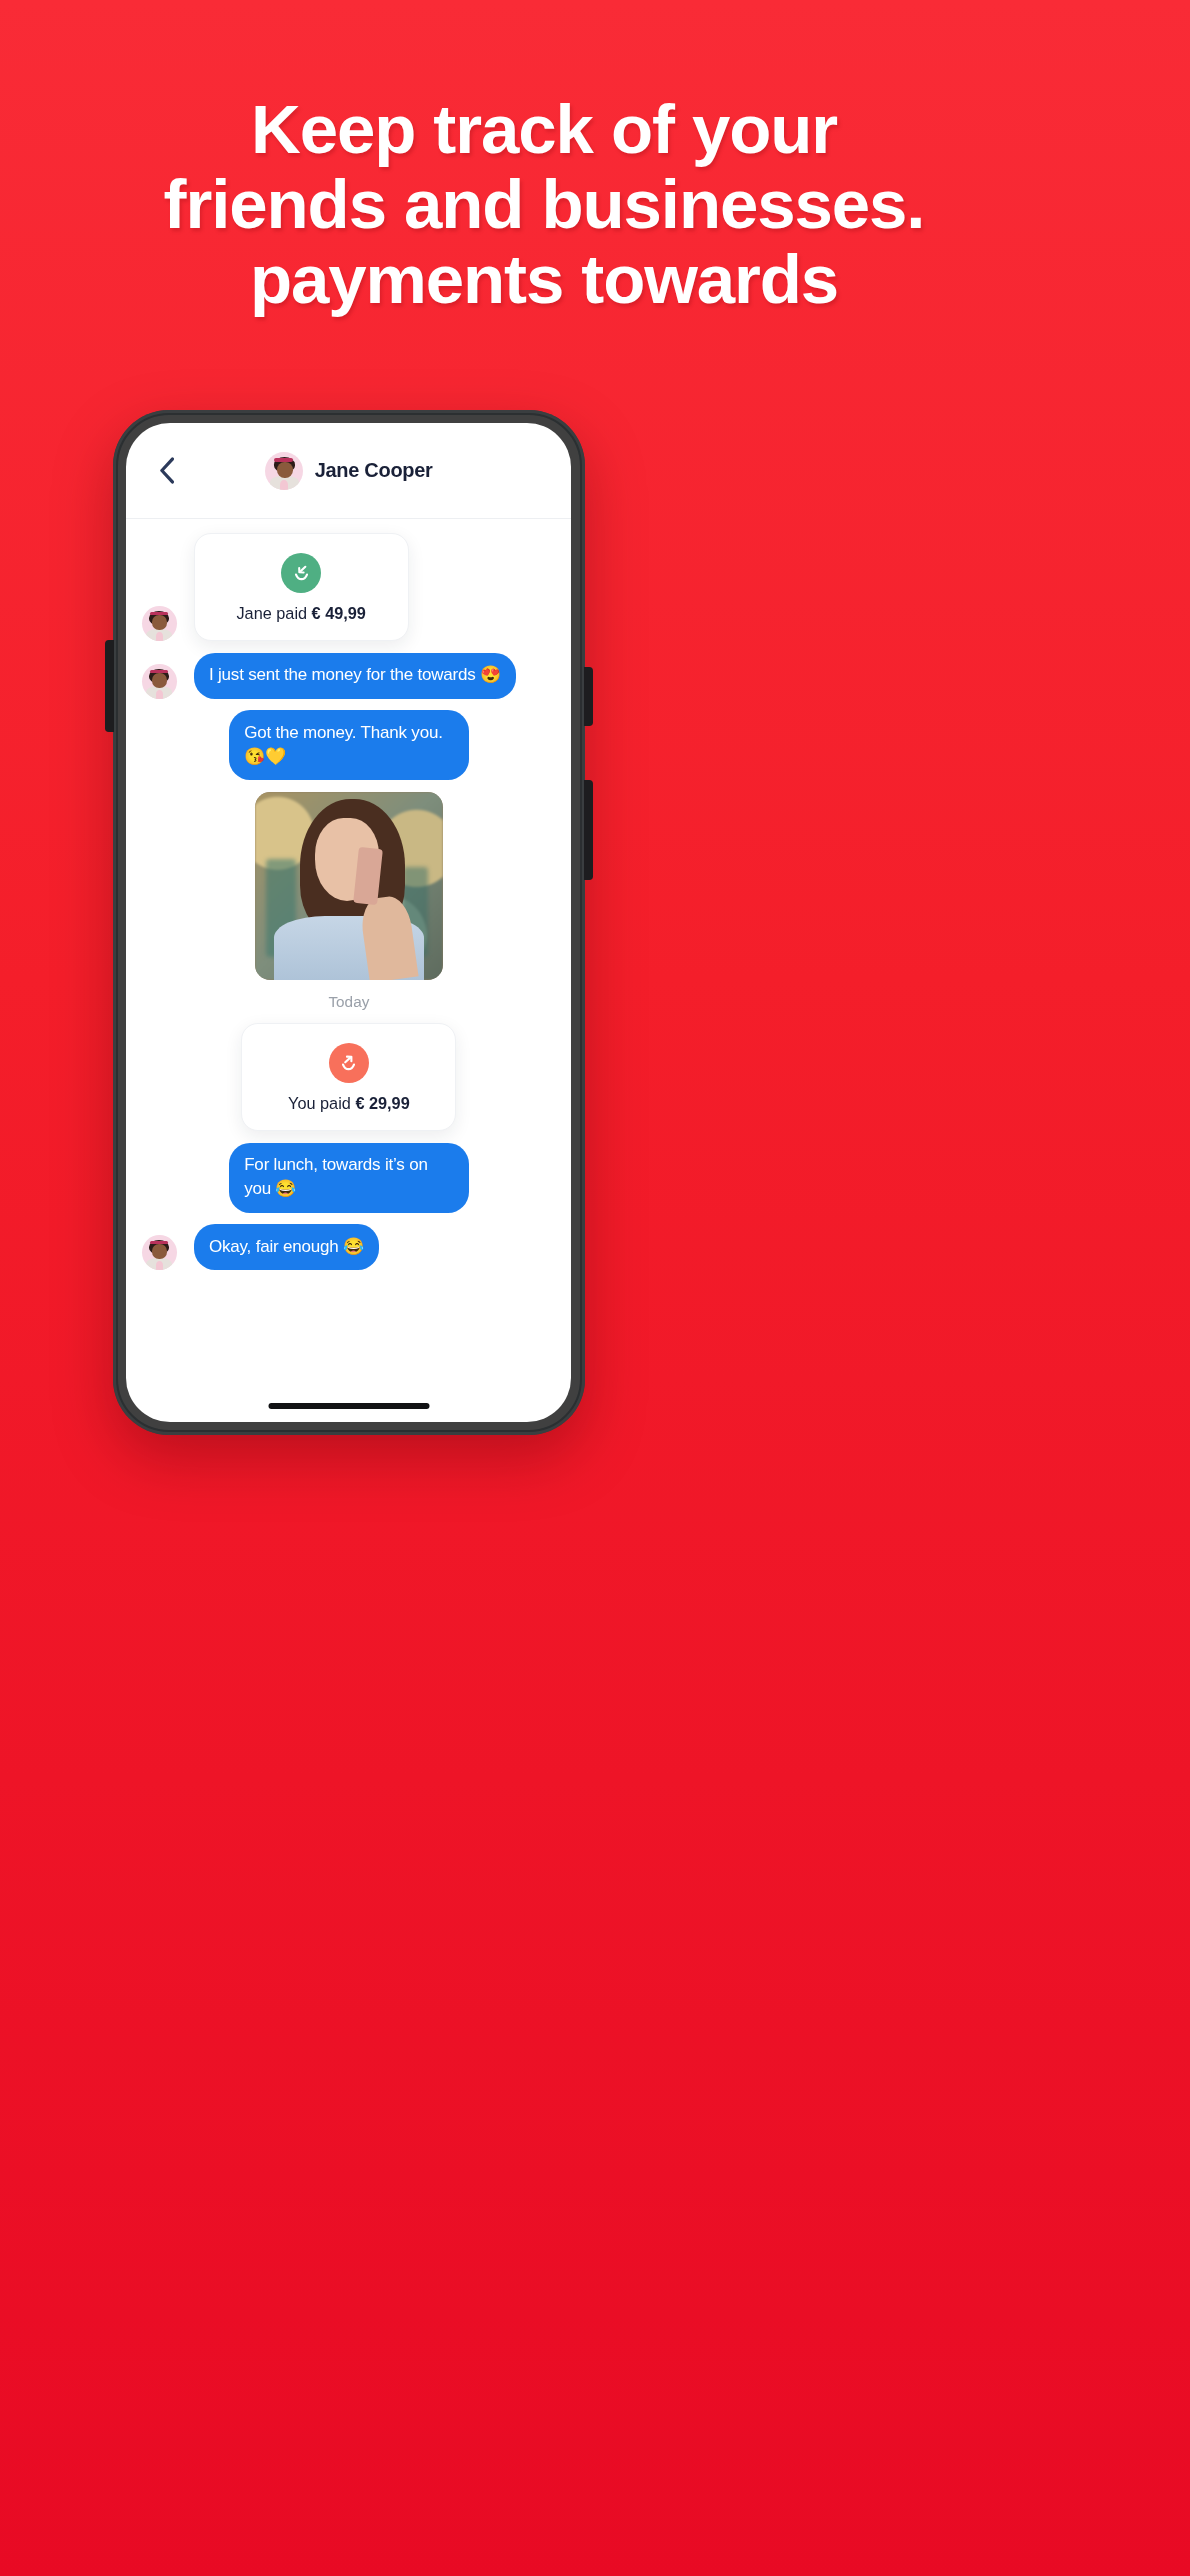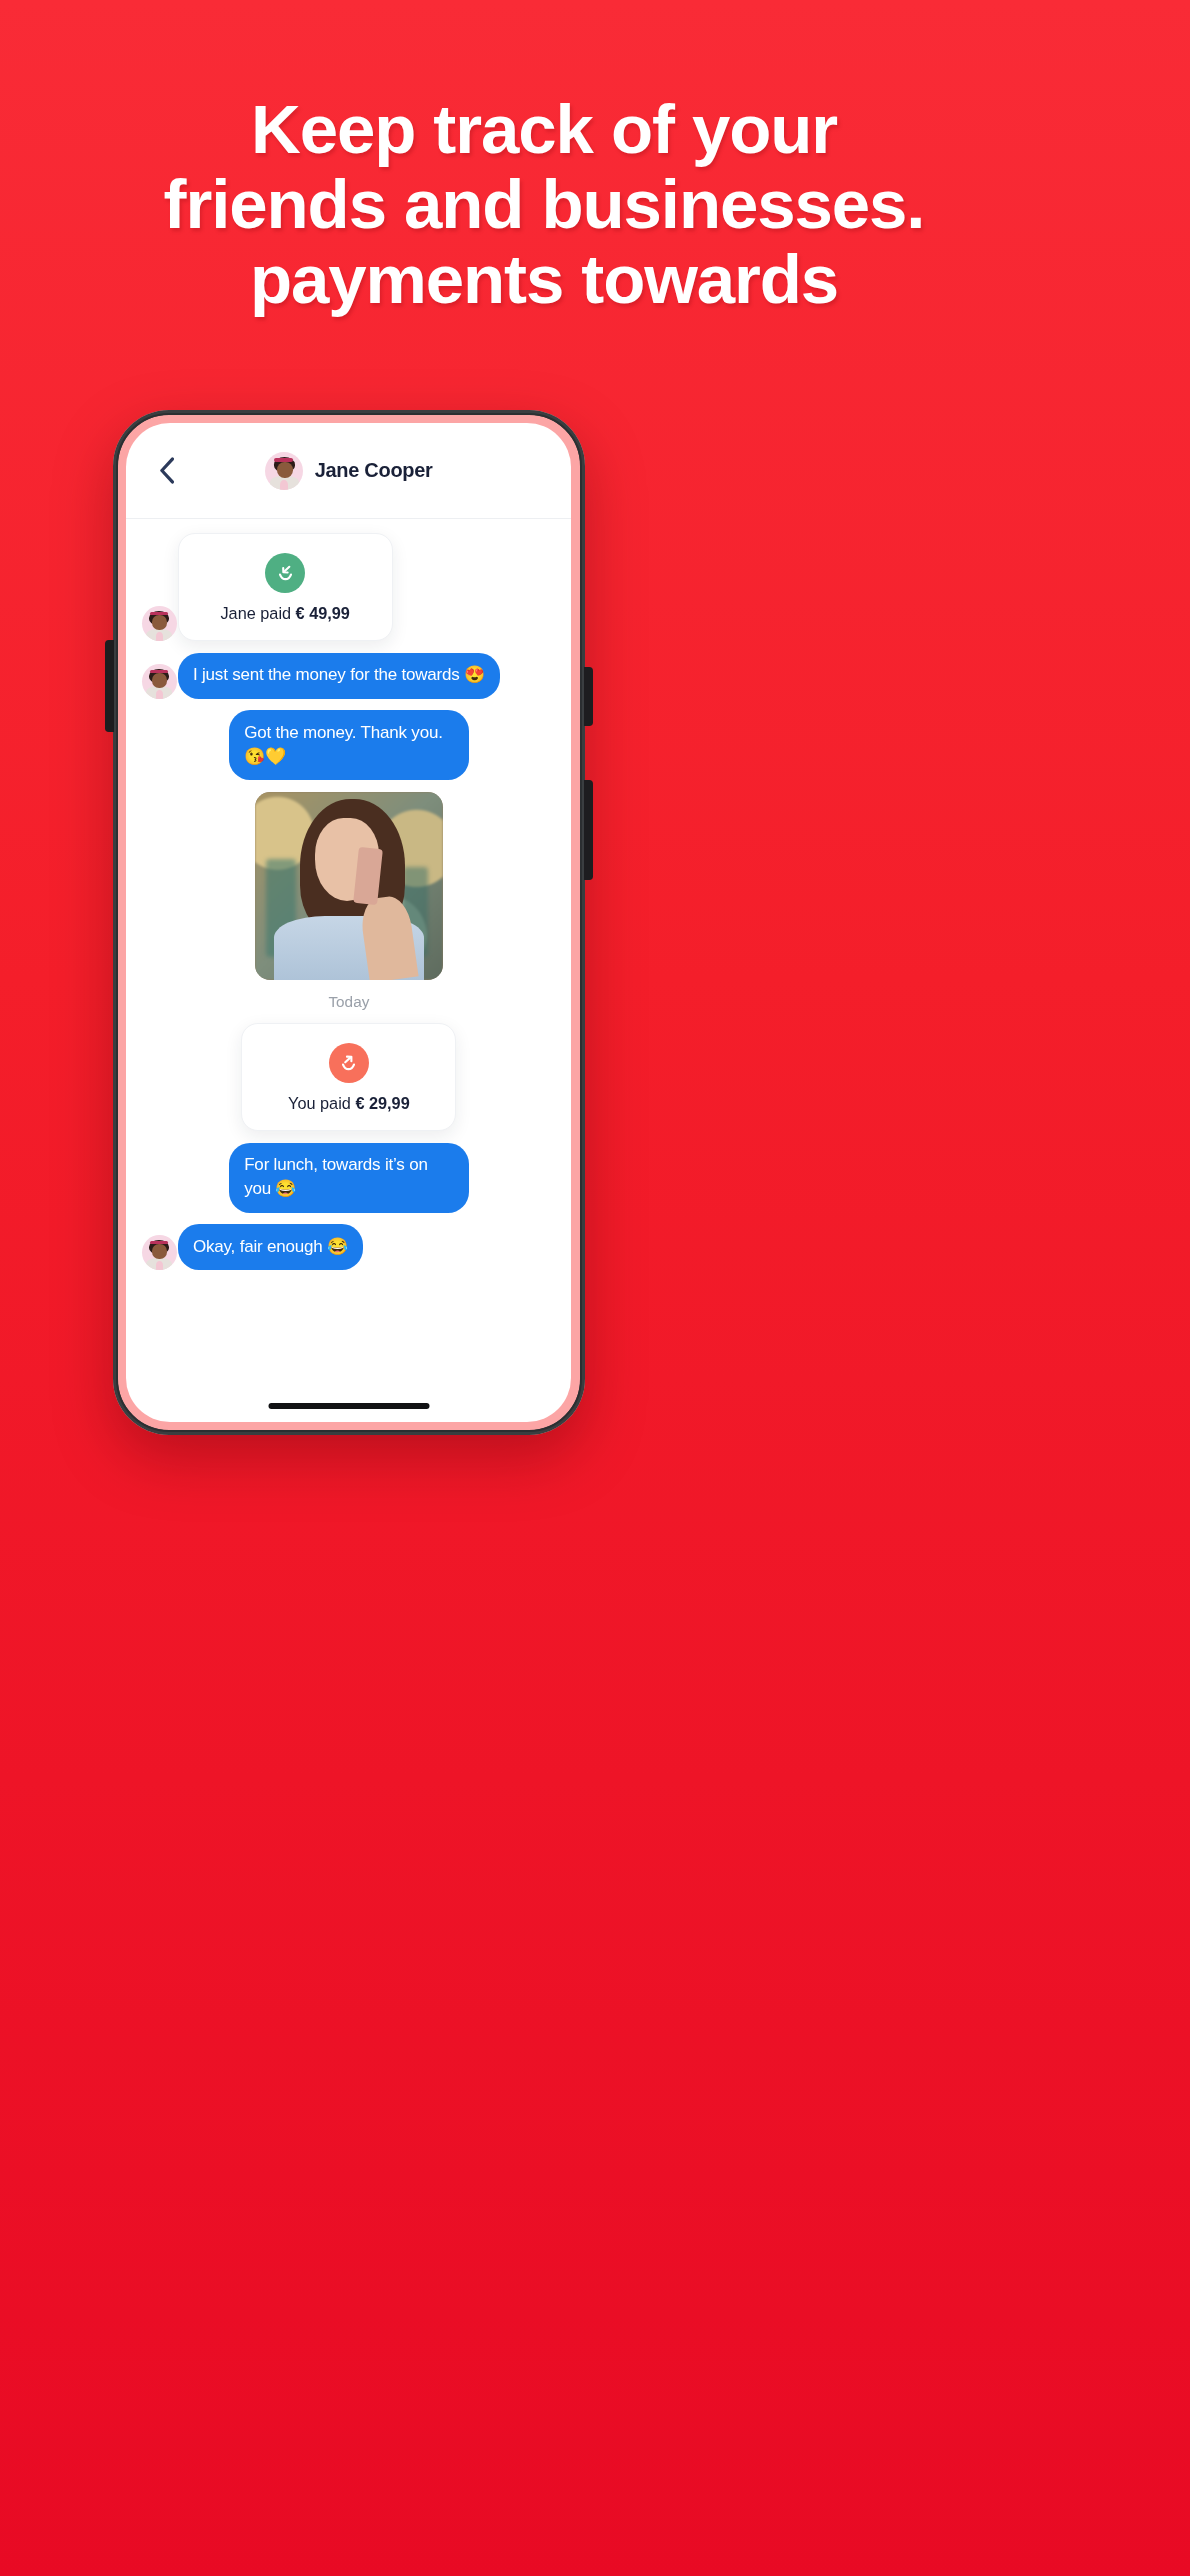--- a/index.html
+++ b/index.html
@@ -32,21 +32,21 @@
   }
   .headline .hl-line { display: block; white-space: nowrap; }
 
   
   .phone {
     position: absolute;
     left: 113px;
     top: 410px;
     width: 472px;
     height: 1025px;
-    background: #fca5a5;
+    background: #404040;
     border-radius: 56px;
     box-shadow: 0 23px 58px rgba(90,0,10,0.35),
                 inset 0 0 0 4.8px #3A3E40;
   }
   .phone::after { 
     content: "";
     position: absolute;
     inset: 2.9px;
     border-radius: 53px;
     border: 2.9px solid #2B2F31;
@@ -154,21 +154,21 @@
     position: relative;
     height: calc(100% - 96px);
     padding: 13.4px 0 0 0;
   }
 
   .row {
     display: flex;
     align-items: flex-end;
     padding: 0 15.3px;
     margin-bottom: 11.5px;
-    gap: 1px;
+    gap: 17px;
   }
   .row.out { justify-content: center; }
   .row.center { justify-content: center; }
 
   
   .pay-card {
     background: #FFFFFF;
     border: 1px solid #EFF1F4;
     border-radius: 17px;
     box-shadow: 0 5.8px 17px rgba(26,33,56,0.08);

